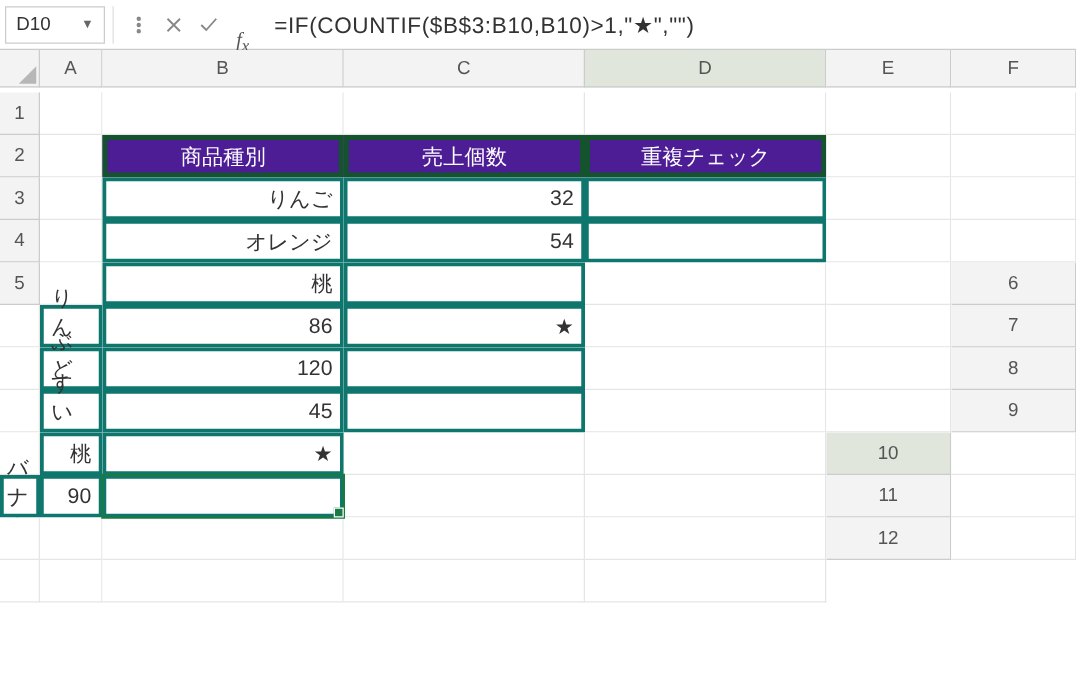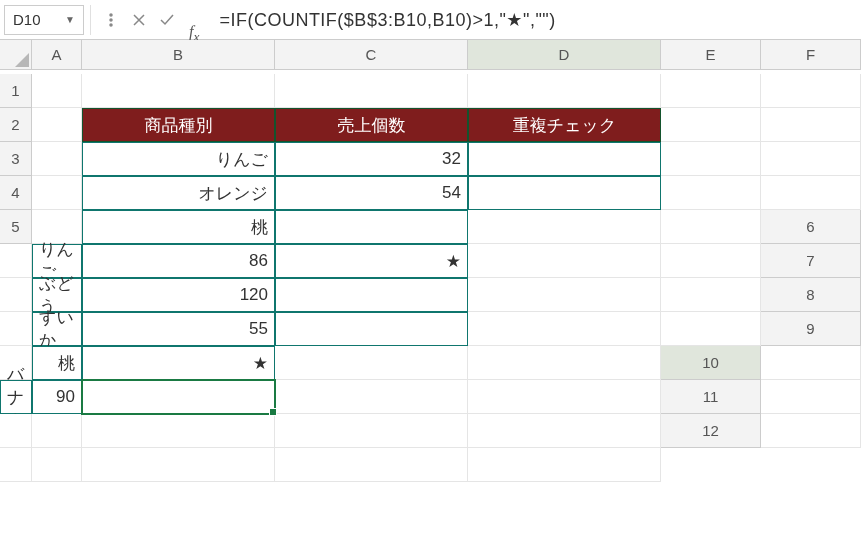--- a/index.html
+++ b/index.html
@@ -107,29 +107,29 @@
     border-right: 1px solid #e5e5e5;
     border-bottom: 1px solid #e5e5e5;
     display: flex;
     align-items: center;
     padding: 0 6px;
     font-size: 17px;
     background: #fff;
     position: relative;
   }
   .cell.th {
-    background: #7f1d1d;
+    background: #4c1d95;
     color: #fff;
     justify-content: center;
     font-weight: 500;
-    border: 1px solid #14532d;
+    border: 4px solid #14532d;
     font-size: 17px;
   }
   .cell.bordered {
-    border: 1px solid #0f766e;
+    border: 3px solid #0f766e;
   }
   .cell.right { justify-content: flex-end; }
   .cell.selected {
     outline: 2px solid #1a7a43;
     outline-offset: -1px;
     z-index: 5;
   }
   .cell.selected::after {
     content: "";
     position: absolute;
@@ -234,21 +234,21 @@
   <div class="cell"></div>
   <div class="cell bordered right">ぶどう</div>
   <div class="cell bordered right">120</div>
   <div class="cell bordered right"></div>
   <div class="cell"></div>
   <div class="cell"></div>
 
   <div class="row-h">8</div>
   <div class="cell"></div>
   <div class="cell bordered right">すいか</div>
-  <div class="cell bordered right">55</div>
+  <div class="cell bordered right">45</div>
   <div class="cell bordered right"></div>
   <div class="cell"></div>
   <div class="cell"></div>
 
   <div class="row-h">9</div>
   <div class="cell"></div>
   <div class="cell bordered right">桃</div>
   <div class="cell bordered right">★</div>
   <div class="cell"></div>
   <div class="cell"></div>

